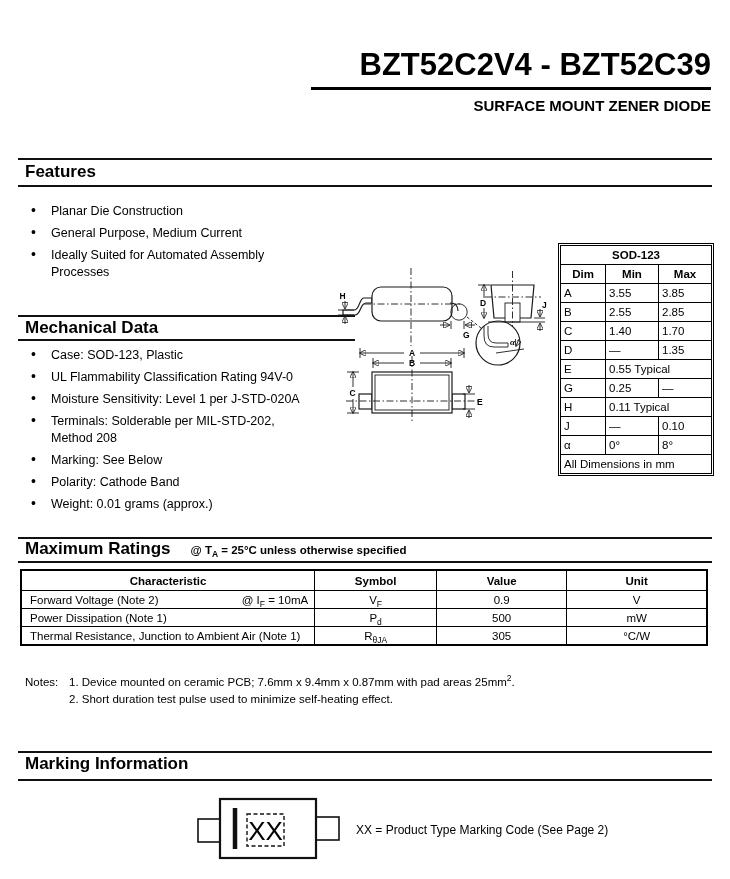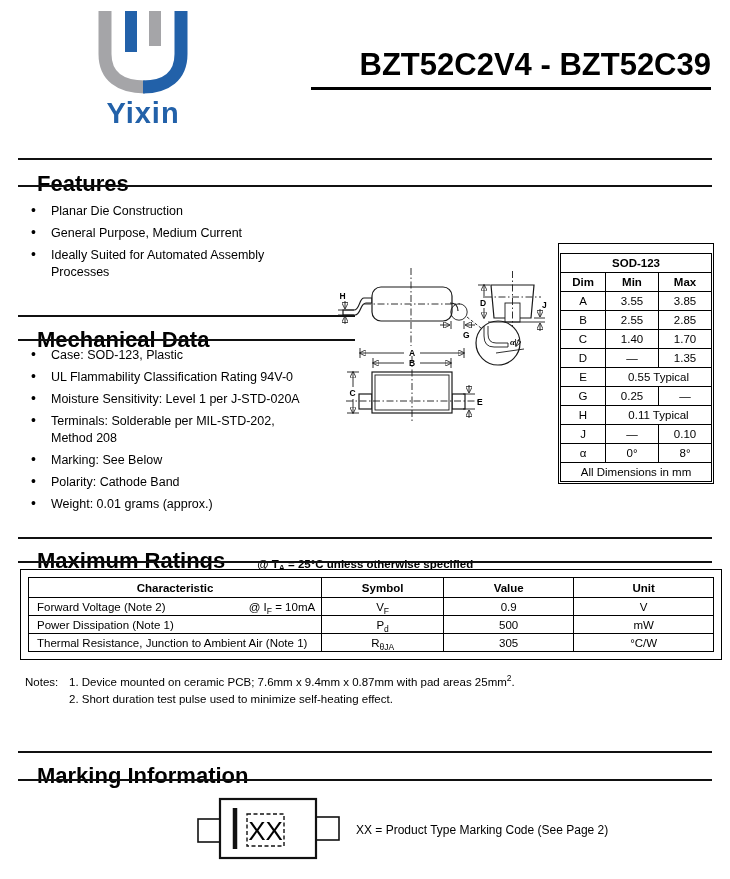--- a/index.html
+++ b/index.html
@@ -13,21 +13,21 @@
 
   
   .header{position:absolute;left:311px;right:19px;top:48px;text-align:right;}
   .header h1{margin:0;font-size:31px;font-weight:bold;line-height:1.12;letter-spacing:0;}
   .title-rule{border-top:3px solid #000;margin:4px 0 7px 0;}
   .subtitle{font-size:15px;font-weight:bold;}
 
   
   .rule{position:absolute;left:18px;width:694px;border-top:2px solid #111;}
   .rule.narrow{width:337px;}
-  h2{margin:12px;position:absolute;font-size:22px;font-weight:bold;line-height:20px;}
+  h2{margin:0;position:absolute;font-size:17px;font-weight:bold;line-height:20px;}
   .mr-head{position:absolute;left:25px;top:539px;display:flex;align-items:baseline;gap:20px;}
   .mr-head h2{position:static;}
   .mr-cond{font-size:11.5px;font-weight:bold;}
 
   
   ul.bullets{position:absolute;list-style:none;margin:0;padding:0;width:290px;
              font-size:12.5px;line-height:17px;}
   ul.bullets li{position:relative;padding-left:23px;margin-bottom:5px;}
   ul.bullets li::before{content:"\2022";position:absolute;left:3px;top:-1px;font-size:14px;}
 
@@ -38,27 +38,27 @@
   .pkg-svg .fillw{fill:#fff;}
   .pkg-svg .thin{stroke-width:0.9px;}
   .pkg-svg .cl{stroke-width:0.9px;stroke-dasharray:7 2.5 1.5 2.5;}
   .pkg-svg .dash{stroke-width:0.9px;stroke-dasharray:3 2;}
   .pkg-svg text{stroke:none;fill:#000;font-family:"Liberation Sans",sans-serif;
                 font-size:8.5px;font-weight:bold;}
   .pkg-svg text.it{font-style:italic;font-family:"Liberation Serif",serif;font-size:9px;}
 
   
   .dim-wrap{position:absolute;left:558px;top:243px;border:1px solid #000;padding:1px;background:#fff;}
-  table.dim{border-collapse:collapse;border:1.5px solid #000;font-size:11.5px;text-align:center;margin-top:8px;}
+  table.dim{border-collapse:collapse;border:1.5px solid #000;font-size:11.5px;}
   table.dim th,table.dim td{border:1px solid #000;height:18px;padding:0 3px;}
   table.dim th{font-weight:bold;}
   table.dim .cw1{width:38px;} table.dim .cw2{width:46px;} table.dim .cw3{width:46px;}
 
   
-  .mr-wrap{position:absolute;left:20px;width:686px;top:569px;border:1px solid #000;padding:7px;background:#fff;}
+  .mr-wrap{position:absolute;left:20px;width:686px;top:569px;border:1px solid #000;padding:0;background:#fff;}
   table.mr{width:100%;border-collapse:collapse;border:1.5px solid #000;font-size:11.5px;table-layout:fixed;}
   table.mr th{border:1px solid #000;height:19px;font-weight:bold;text-align:center;padding:0;}
   table.mr td{border:1px solid #000;height:17px;text-align:center;padding:0 6px;white-space:nowrap;}
   table.mr td.char{text-align:left;padding-left:8px;}
   .charflex{display:flex;justify-content:space-between;align-items:center;}
   sub,sup{font-size:8.5px;line-height:0;}
 
   
   .notes{position:absolute;left:25px;top:674px;display:flex;font-size:11.5px;line-height:17px;}
   .notes-label{width:44px;flex:none;}
@@ -67,33 +67,25 @@
   .mark-svg{position:absolute;left:196px;top:796px;}
   .mark-svg rect{stroke:#111;fill:#fff;}
   .mark-svg text{fill:#000;font-family:"Liberation Sans",sans-serif;font-size:26px;}
   .legend{position:absolute;left:356px;top:823px;font-size:12px;}
 </style>
 </head>
 <body>
 
 <div class="page">
 
-  <div class="logo">
-    <svg width="100" height="92" viewBox="0 0 100 92">
-      <path d="M12,3 V46 C12,68 27,79 52,79" stroke="#a5a5a8" stroke-width="13" fill="none"></path>
-      <path d="M62,3 V38" stroke="#a5a5a8" stroke-width="12" fill="none"></path>
-      <path d="M38,3 V44" stroke="#2261a9" stroke-width="12" fill="none"></path>
-      <path d="M88,3 V46 C88,68 73,79 50,79" stroke="#2261a9" stroke-width="13" fill="none"></path>
-    </svg>
-    <div class="logo-text" style="color:#2261a9">Yixin</div>
-  </div>
 
   <div class="header">
     <h1>BZT52C2V4 - BZT52C39</h1>
     <div class="title-rule"></div>
+    <div class="subtitle">SURFACE MOUNT ZENER DIODE</div>
   </div>
 
   <div class="rule" style="top:158px"></div>
   <h2 style="left:25px;top:162px">Features</h2>
   <div class="rule" style="top:185px"></div>
   <ul class="bullets" style="left:28px;top:203px">
     <li>Planar Die Construction</li>
     <li>General Purpose, Medium Current</li>
     <li>Ideally Suited for Automated Assembly Processes</li>
   </ul>

